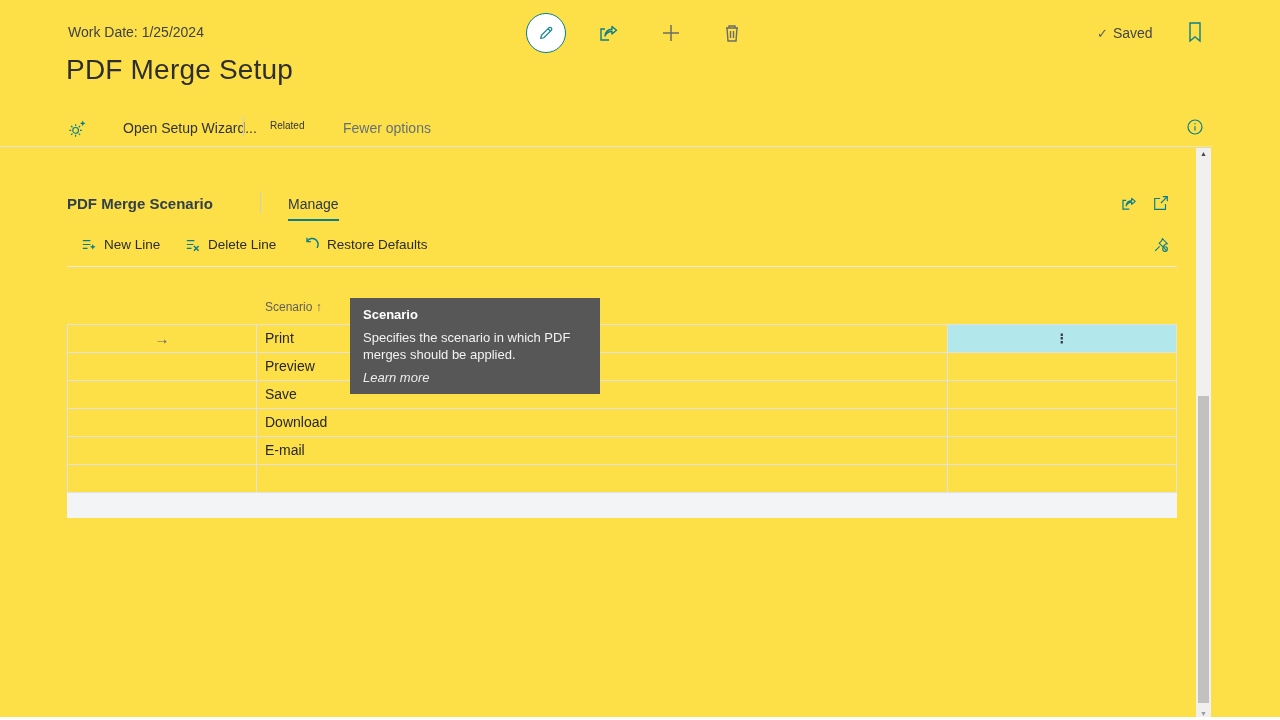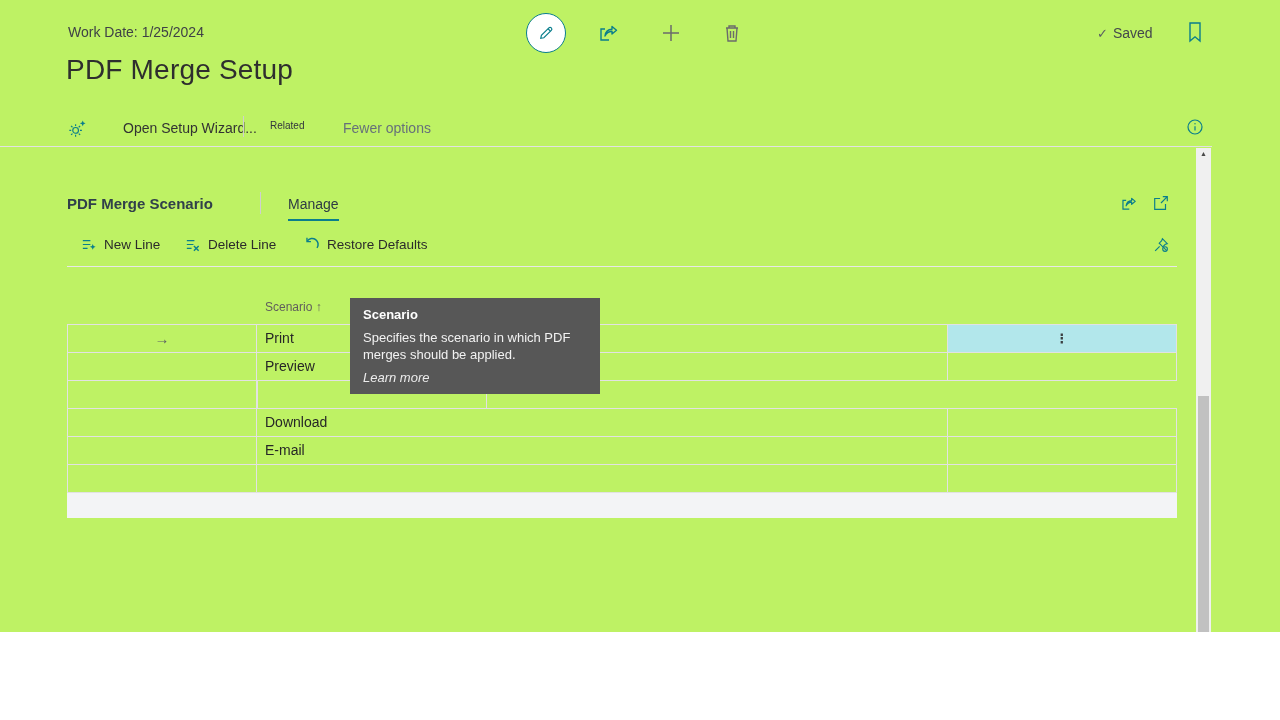--- a/index.html
+++ b/index.html
@@ -6,21 +6,21 @@
     --accent:#0a7e8c;
     --highlight_cell:#b2e7eb;
     --tooltip_bg:#575757;
     --border:#e2e2e2;
     --text:#262626;
     --muted:#605e5c;
     --footer_bg:#f3f4f6;
   }
   *{margin:0;padding:0;box-sizing:border-box;}
   body{font-family:"Liberation Sans","DejaVu Sans",sans-serif;background:#fff;}
-  .page{position:relative;width:1280px;height:632px;background:#bef264;overflow:hidden;}
+  .page{position:relative;width:1280px;height:717px;background:#fde047;overflow:hidden;}
 
   
   .workdate{position:absolute;left:68px;top:24px;font-size:14px;color:#3f4146;}
   .page-title{position:absolute;left:66px;top:54px;font-size:28px;font-weight:300;color:#2e2e2e;letter-spacing:.2px;}
   .iconbtn{position:absolute;background:none;border:none;cursor:pointer;padding:0;line-height:0;}
   .edit-circle{left:526px;top:13px;width:40px;height:40px;border:1.5px solid var(--accent);border-radius:50%;display:flex;align-items:center;justify-content:center;background:#fff;}
   .hdr-share{left:596px;top:21px;}
   .hdr-plus{left:659px;top:21px;}
   .hdr-trash{left:720px;top:21px;}
   .saved{position:absolute;left:1097px;top:25px;font-size:14px;color:#44474c;display:flex;gap:5px;align-items:center;}
@@ -234,20 +234,21 @@
         <span class="more-dots">⋮</span>
       </div>
     </div>
     <div class="grow">
       <div class="c1"></div>
       <div class="c2">Preview</div>
       <div class="c3"></div>
     </div>
     <div class="grow">
       <div class="c1"></div>
+      <div class="c2">Save</div>
       <div class="c3"></div>
     </div>
     <div class="grow">
       <div class="c1"></div>
       <div class="c2">Download</div>
       <div class="c3"></div>
     </div>
     <div class="grow">
       <div class="c1"></div>
       <div class="c2">E-mail</div>

